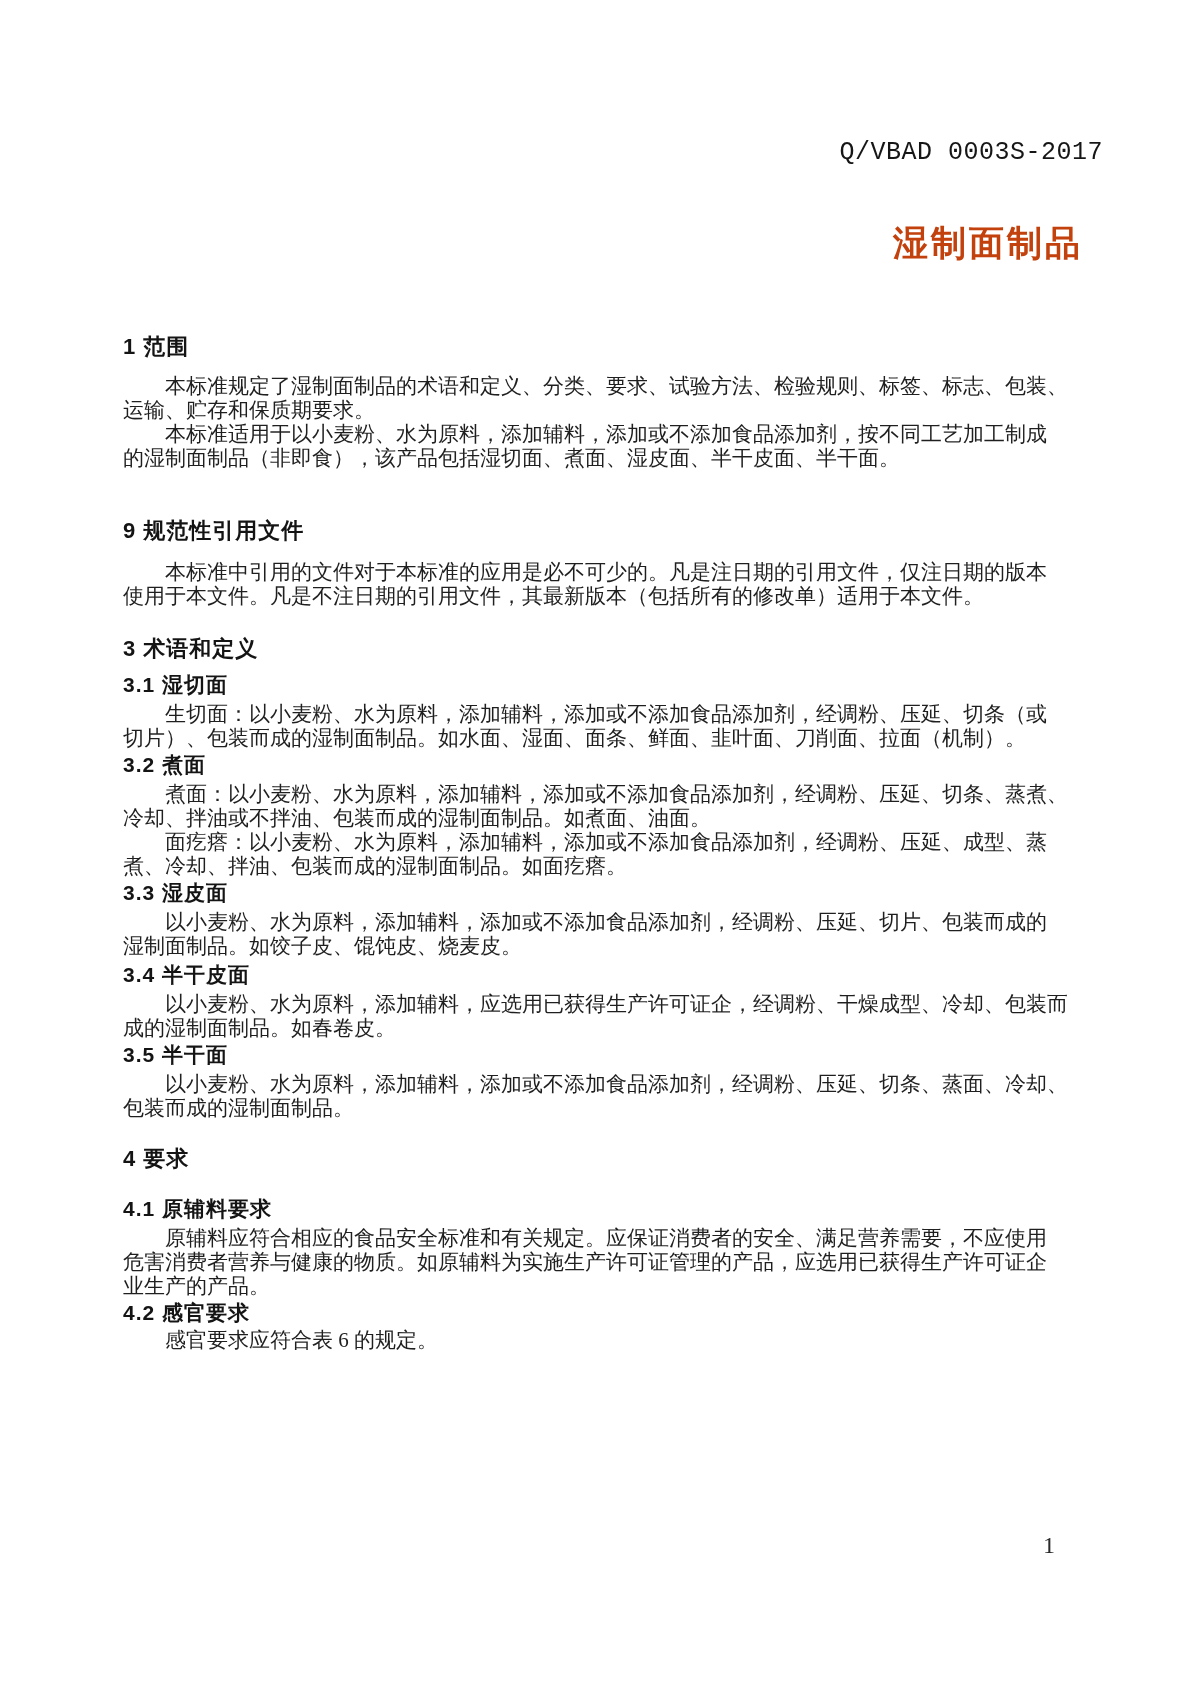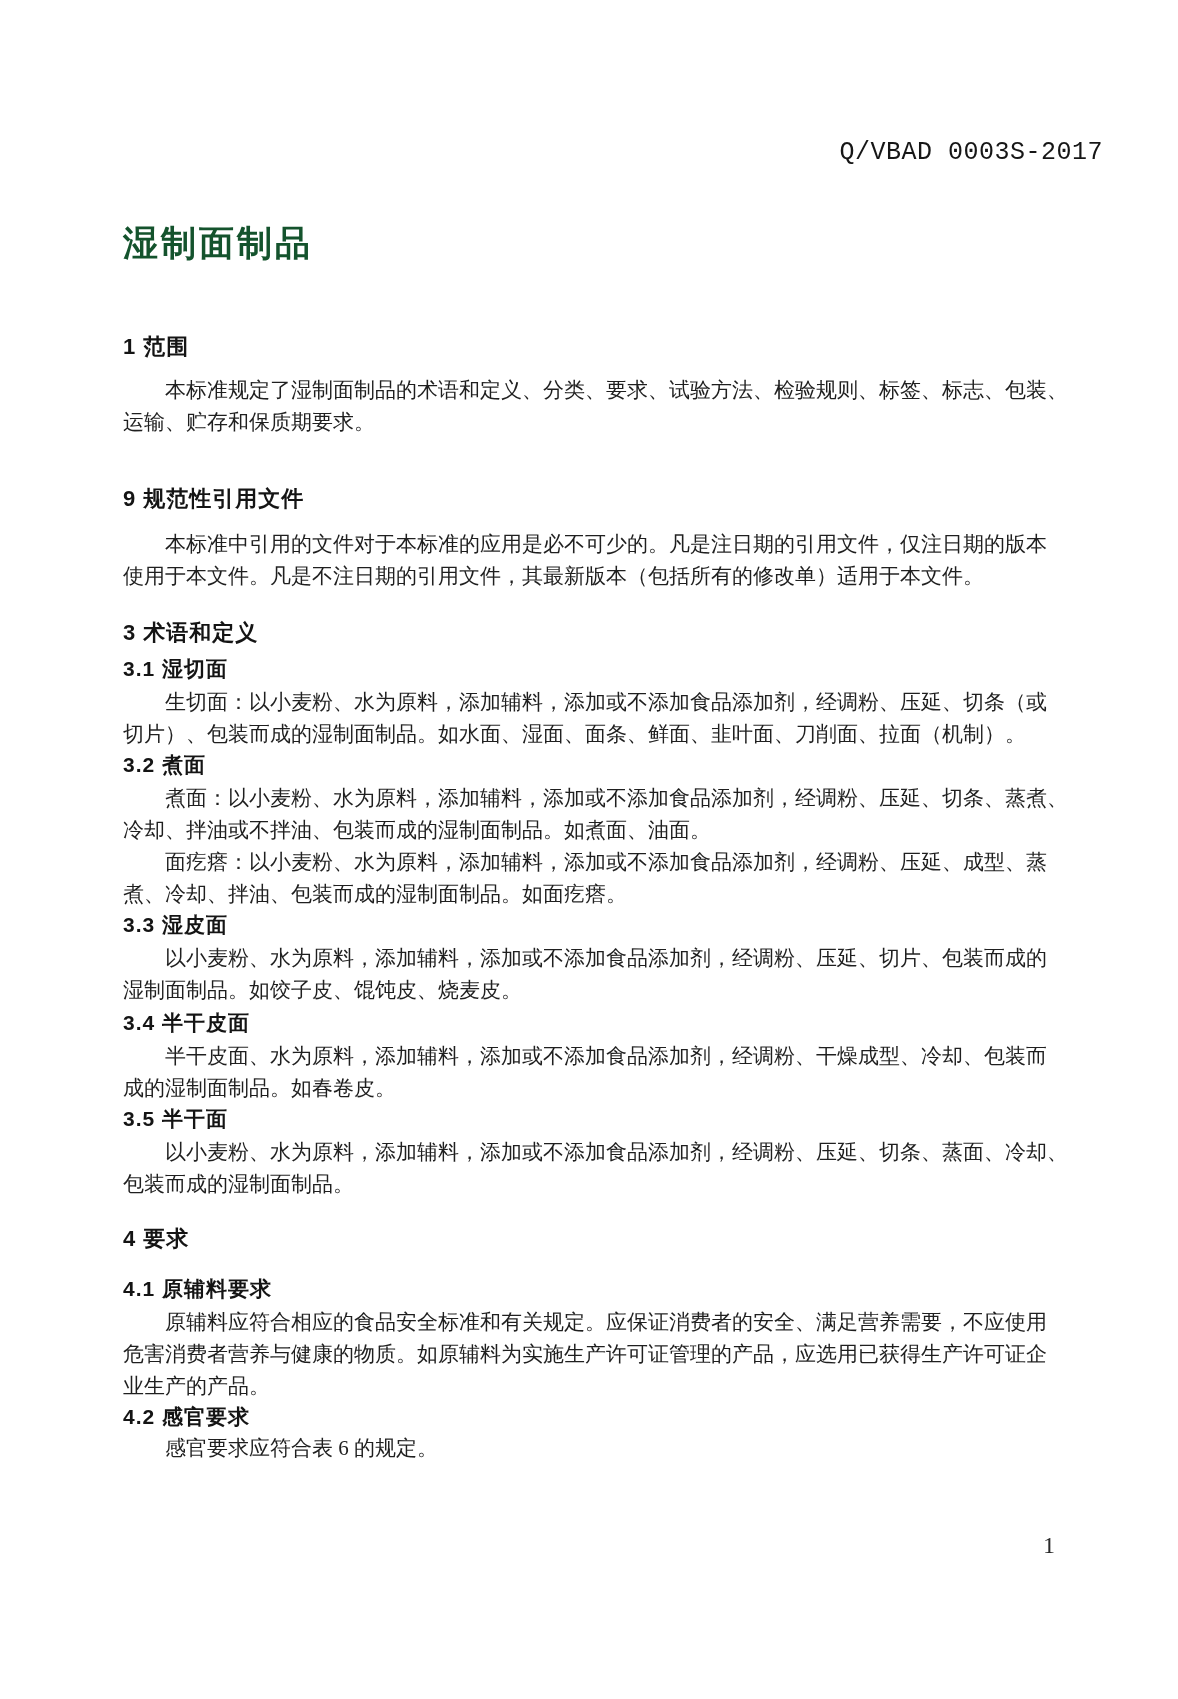--- a/index.html
+++ b/index.html
@@ -28,40 +28,40 @@
     text-align: right;
     margin-right: -20px;
     font-family: "Liberation Mono", monospace;
     font-size: 25px;
     line-height: 26px;
     letter-spacing: 0.5px;
     color: #161616;
   }
   .doc-title {
     margin: 54px 0 0 0;
-    text-align: left;
+    text-align: right;
     font-family: "Liberation Sans", sans-serif;
     font-size: 35px;
     font-weight: 700;
     letter-spacing: 3px;
     line-height: 46px;
-    color: #14532d;
+    color: #c2410c;
   }
   .h1, .h2 {
     font-family: Liberation Sans, sans-serif;
     font-weight: 700;
     line-height: 30px;
     color: #141414;
     letter-spacing: 1px;
   }
   .h1 { font-size: 22px; }
   .h2 { font-size: 21px; }
   .para {
     font-size: 21px;
-    line-height: 32px;
+    line-height: 24px;
     white-space: pre-line;   
     text-indent: 2em;        
     color: #1f1f1f;
   }
   .page-num {
     position: absolute;
     right: 123px;
     top: 1532px;
     font-size: 24px;
     line-height: 26px;
@@ -75,20 +75,22 @@
 <div class="page">
   <div class="content">
 
     <div class="doc-code">Q/VBAD 0003S-2017</div>
 
     <div class="doc-title">湿制面制品</div>
 
     <div class="h1" style="margin-top:66px">1 范围</div>
     <div class="para" style="margin-top:12px">本标准规定了湿制面制品的术语和定义、分类、要求、试验方法、检验规则、标签、标志、包装、
 运输、贮存和保质期要求。</div>
+    <div class="para">本标准适用于以小麦粉、水为原料，添加辅料，添加或不添加食品添加剂，按不同工艺加工制成
+的湿制面制品（非即食），该产品包括湿切面、煮面、湿皮面、半干皮面、半干面。</div>
 
     <div class="h1" style="margin-top:46px">9 规范性引用文件</div>
     <div class="para" style="margin-top:14px">本标准中引用的文件对于本标准的应用是必不可少的。凡是注日期的引用文件，仅注日期的版本
 使用于本文件。凡是不注日期的引用文件，其最新版本（包括所有的修改单）适用于本文件。</div>
 
     <div class="h1" style="margin-top:26px">3 术语和定义</div>
 
     <div class="h2" style="margin-top:6px">3.1 湿切面</div>
     <div class="para" style="margin-top:2px">生切面：以小麦粉、水为原料，添加辅料，添加或不添加食品添加剂，经调粉、压延、切条（或
 切片）、包装而成的湿制面制品。如水面、湿面、面条、鲜面、韭叶面、刀削面、拉面（机制）。</div>
@@ -97,21 +99,21 @@
     <div class="para" style="margin-top:2px">煮面：以小麦粉、水为原料，添加辅料，添加或不添加食品添加剂，经调粉、压延、切条、蒸煮、
 冷却、拌油或不拌油、包装而成的湿制面制品。如煮面、油面。</div>
     <div class="para">面疙瘩：以小麦粉、水为原料，添加辅料，添加或不添加食品添加剂，经调粉、压延、成型、蒸
 煮、冷却、拌油、包装而成的湿制面制品。如面疙瘩。</div>
 
     <div class="h2">3.3 湿皮面</div>
     <div class="para" style="margin-top:2px">以小麦粉、水为原料，添加辅料，添加或不添加食品添加剂，经调粉、压延、切片、包装而成的
 湿制面制品。如饺子皮、馄饨皮、烧麦皮。</div>
 
     <div class="h2" style="margin-top:2px">3.4 半干皮面</div>
-    <div class="para" style="margin-top:2px">半干皮面、水为原料，添加辅料，添加或不添加食品添加剂，经调粉、干燥成型、冷却、包装而
+    <div class="para" style="margin-top:2px">以小麦粉、水为原料，添加辅料，应选用已获得生产许可证企，经调粉、干燥成型、冷却、包装而
 成的湿制面制品。如春卷皮。</div>
 
     <div class="h2">3.5 半干面</div>
     <div class="para" style="margin-top:2px">以小麦粉、水为原料，添加辅料，添加或不添加食品添加剂，经调粉、压延、切条、蒸面、冷却、
 包装而成的湿制面制品。</div>
 
     <div class="h1" style="margin-top:24px">4 要求</div>
 
     <div class="h2" style="margin-top:20px">4.1 原辅料要求</div>
     <div class="para" style="margin-top:2px">原辅料应符合相应的食品安全标准和有关规定。应保证消费者的安全、满足营养需要，不应使用

